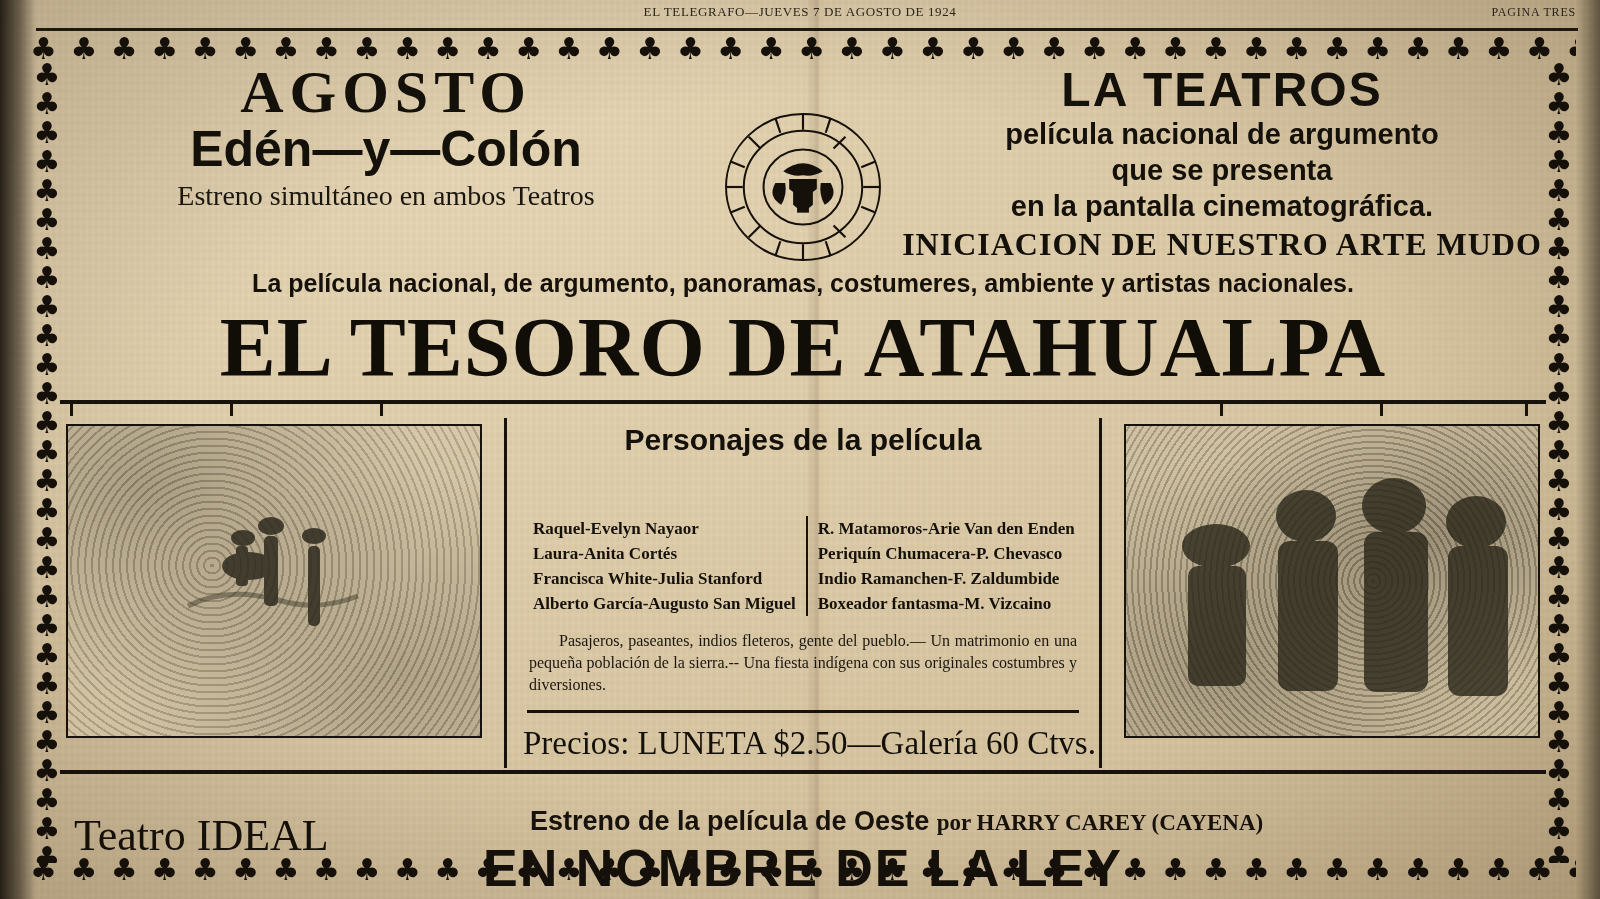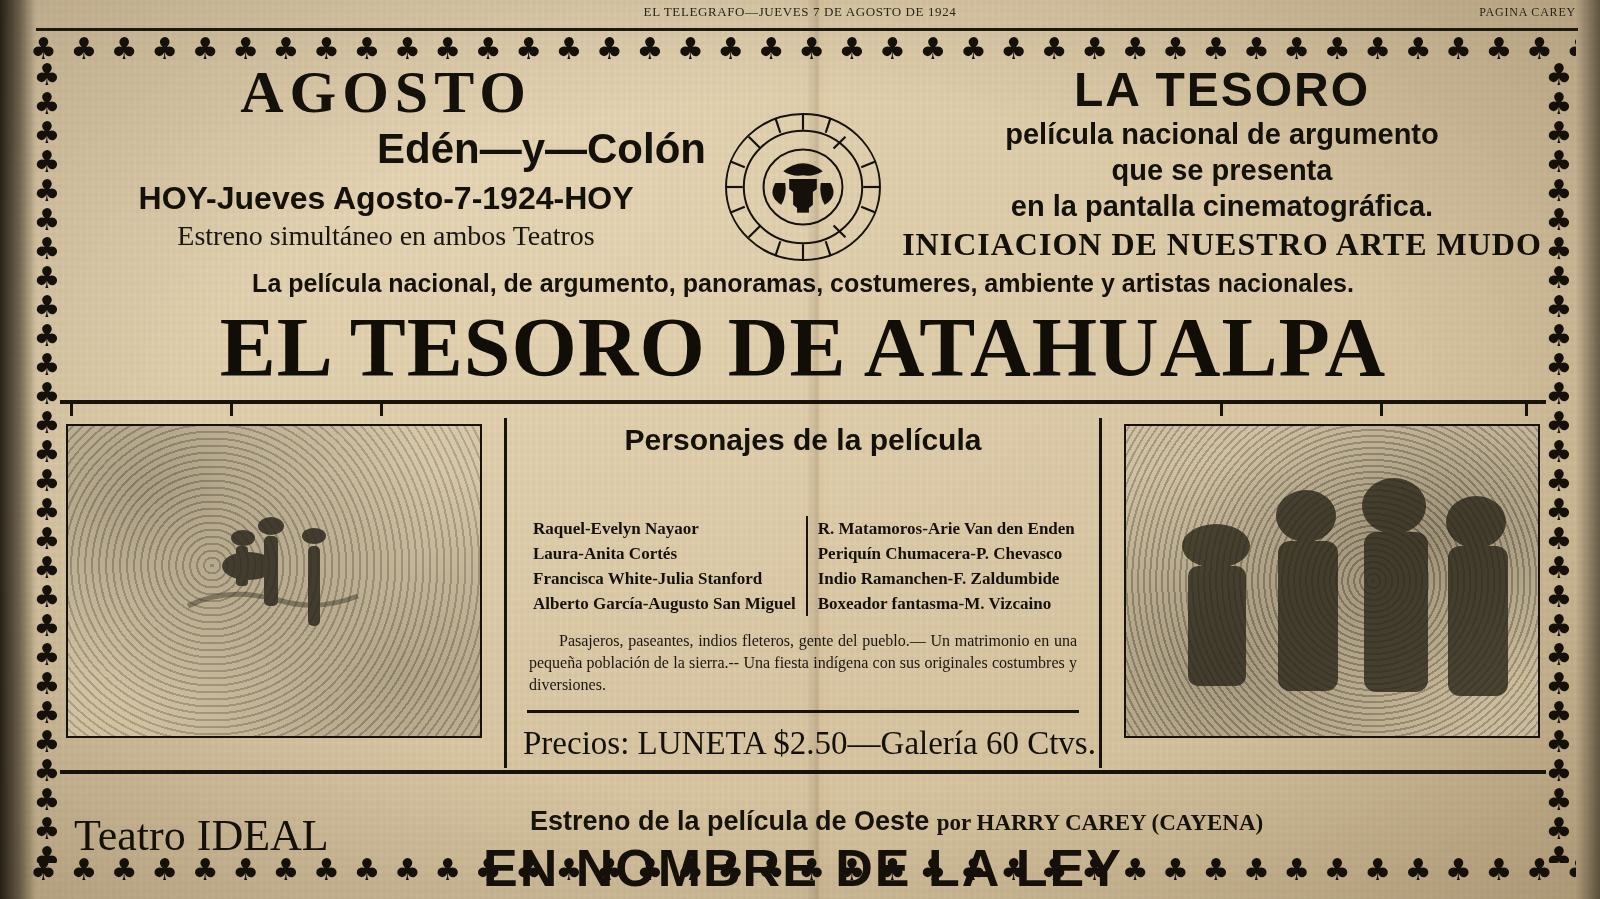--- a/index.html
+++ b/index.html
@@ -144,25 +144,24 @@
     font-family: "Liberation Serif", serif;
     font-weight: bold;
     font-size: 60px;
     letter-spacing: 6px;
     line-height: 56px;
     color: #14100a;
   }
   .edencolon {
     font-family: "Liberation Sans", sans-serif;
     font-weight: bold;
-    font-size: 42px;
+    font-size: 50px;
     letter-spacing: 0px;
     line-height: 58px;
     color: #14100a;
-    text-align: right;
   }
   .hoyline {
     font-family: "Liberation Sans", sans-serif;
     font-weight: bold;
     font-size: 32px;
     line-height: 40px;
     color: #14100a;
   }
   .estreno-sim {
     font-family: "Liberation Serif", serif;
@@ -417,39 +416,38 @@
     color: #15110a;
   }
 </style>
 </head>
 <body>
 
 <div class="page">
 
   <div class="runhead">
     <div class="center">EL TELEGRAFO—JUEVES    7 DE AGOSTO DE 1924</div>
-    <div class="right">PAGINA CAREY</div>
+    <div class="right">PAGINA TRES</div>
   </div>
   <div class="rule-top"></div>
 
   <div class="ad">
 
     <div class="clover-row clover-top">♣ ♣ ♣ ♣ ♣ ♣ ♣ ♣ ♣ ♣ ♣ ♣ ♣ ♣ ♣ ♣ ♣ ♣ ♣ ♣ ♣ ♣ ♣ ♣ ♣ ♣ ♣ ♣ ♣ ♣ ♣ ♣ ♣ ♣ ♣ ♣ ♣ ♣ ♣ ♣ ♣ ♣ ♣ ♣ ♣ ♣ ♣ ♣ ♣ ♣ ♣ ♣ ♣ ♣ ♣ ♣ ♣ ♣ ♣ ♣ ♣ ♣ ♣ ♣ ♣ ♣ ♣ ♣ ♣ ♣ </div>
     <div class="clover-row clover-bottom">♣ ♣ ♣ ♣ ♣ ♣ ♣ ♣ ♣ ♣ ♣ ♣ ♣ ♣ ♣ ♣ ♣ ♣ ♣ ♣ ♣ ♣ ♣ ♣ ♣ ♣ ♣ ♣ ♣ ♣ ♣ ♣ ♣ ♣ ♣ ♣ ♣ ♣ ♣ ♣ ♣ ♣ ♣ ♣ ♣ ♣ ♣ ♣ ♣ ♣ ♣ ♣ ♣ ♣ ♣ ♣ ♣ ♣ ♣ ♣ ♣ ♣ ♣ ♣ ♣ ♣ ♣ ♣ ♣ ♣ </div>
     <div class="clover-col clover-left">♣<br>♣<br>♣<br>♣<br>♣<br>♣<br>♣<br>♣<br>♣<br>♣<br>♣<br>♣<br>♣<br>♣<br>♣<br>♣<br>♣<br>♣<br>♣<br>♣<br>♣<br>♣<br>♣<br>♣<br>♣<br>♣<br>♣<br>♣<br></div>
     <div class="clover-col clover-right">♣<br>♣<br>♣<br>♣<br>♣<br>♣<br>♣<br>♣<br>♣<br>♣<br>♣<br>♣<br>♣<br>♣<br>♣<br>♣<br>♣<br>♣<br>♣<br>♣<br>♣<br>♣<br>♣<br>♣<br>♣<br>♣<br>♣<br>♣<br></div>
 
     <div class="inner">
 
       <div class="hdr">
 
         <div class="hdr-left">
           <div class="teatros">AGOSTO</div>
           <div class="edencolon">Edén—y—Colón</div>
-          <div class="hoyline">HOY-Jueves Agosto-7-1924-HOY</div>
           <div class="estreno-sim">Estreno simultáneo en ambos Teatros</div>
         </div>
 
         <div class="hdr-seal">
           <svg class="seal" viewBox="0 0 160 152">
             <g stroke="#15110a" stroke-width="2" fill="none">
               <ellipse cx="80" cy="76" rx="78" ry="74"></ellipse>
               <ellipse cx="80" cy="76" rx="60" ry="57"></ellipse>
               <ellipse cx="80" cy="76" rx="40" ry="38"></ellipse>
             </g>
@@ -479,21 +477,21 @@
               <path d="M66 68 h28 v10 q-14 12 -28 0 z"></path>
               <path d="M70 80 h20 v14 q-10 10 -20 0 z"></path>
               <rect x="74" y="94" width="12" height="8"></rect>
               <path d="M52 72 q-8 14 6 22 q6 -10 4 -22 z"></path>
               <path d="M108 72 q8 14 -6 22 q-6 -10 -4 -22 z"></path>
             </g>
           </svg>
         </div>
 
         <div class="hdr-right">
-          <div class="laprimera">LA TESORO</div>
+          <div class="laprimera">LA TEATROS</div>
           <div class="sub-right">película nacional de argumento</div>
           <div class="sub-right">que se presenta</div>
           <div class="sub-right">en la pantalla cinematográfica.</div>
           <div class="iniciacion">INICIACION DE NUESTRO ARTE MUDO</div>
         </div>
       </div>
 
       <div class="tagline">La película nacional, de argumento, panoramas, costumeres, ambiente y artistas nacionales.</div>
 
       <div class="title-main">EL TESORO DE ATAHUALPA</div>

